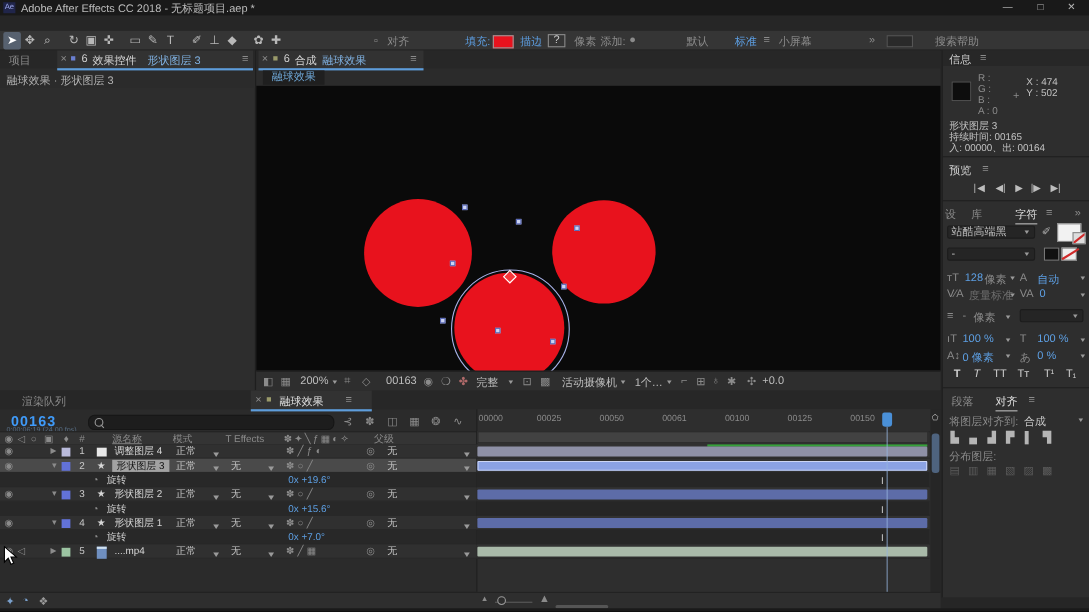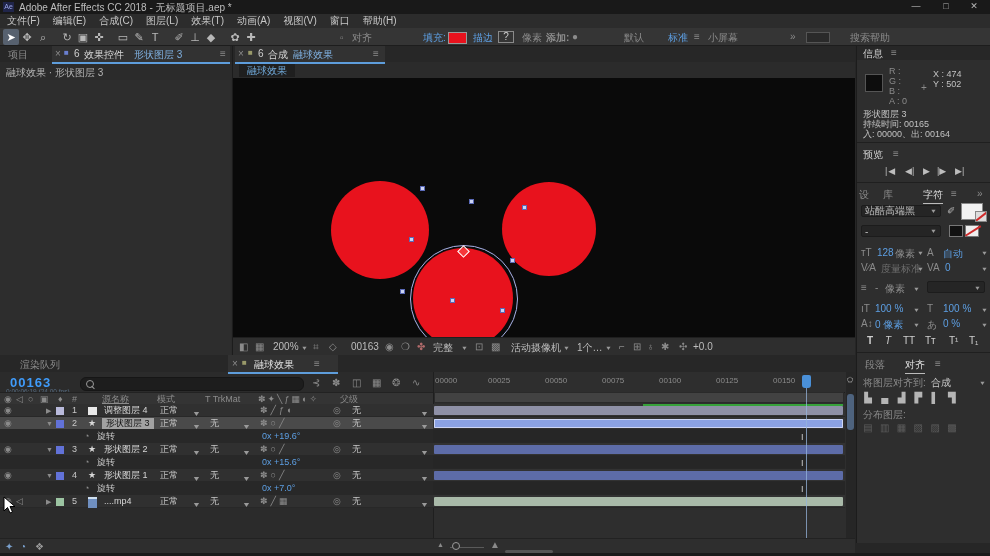--- a/index.html
+++ b/index.html
@@ -46,31 +46,20 @@
 <div id="app">
 
   <div class="abs" id="titlebar">
     <span class="abs" style="left:3px;top:2px;width:11px;height:10px;background:#20254a;color:#9ba6e8;font-size:7px;text-align:center;line-height:10px;">Ae</span>
     <span class="abs" style="left:19px;top:1px;font-size:10px;color:#bdbdbd;">Adobe After Effects CC 2018 - 无标题项目.aep *</span>
     <span class="abs winbtn" style="right:60px;top:1px;">—</span>
     <span class="abs winbtn" style="right:30px;top:1px;">□</span>
     <span class="abs winbtn" style="right:2px;top:1px;">✕</span>
   </div>
 
-  <div class="abs" id="menubar">
-    <span>文件(F)</span>
-    <span>编辑(E)</span>
-    <span>合成(C)</span>
-    <span>图层(L)</span>
-    <span>效果(T)</span>
-    <span>动画(A)</span>
-    <span>视图(V)</span>
-    <span>窗口</span>
-    <span>帮助(H)</span>
-  </div>
 
   <div class="abs" id="toolbar">
     <span class="tool tool-active" style="margin-left:3px;">➤</span>
     <span class="tool">✥</span>
     <span class="tool">⌕</span>
     <span class="tool" style="margin-left:8px;">↻</span>
     <span class="tool">▣</span>
     <span class="tool">✜</span>
     <span class="tool" style="margin-left:8px;">▭</span>
     <span class="tool">✎</span>
@@ -80,21 +69,21 @@
     <span class="tool">◆</span>
     <span class="tool" style="margin-left:8px;">✿</span>
     <span class="tool">✚</span>
     <span class="abs dim" style="left:340px;top:4px;">▫</span>
     <span class="abs dim" style="left:352px;top:3px;">对齐</span>
     <span class="abs blue" style="left:423px;top:3px;">填充:</span>
     <span class="abs" style="left:448px;top:4px;width:17px;height:10px;background:#e8121d;border:1px solid #999;"></span>
     <span class="abs blue" style="left:473px;top:3px;">描边</span>
     <span class="abs" style="left:498px;top:3px;width:14px;height:10px;border:1px solid #8a8a8a;text-align:center;line-height:10px;color:#cfcfcf;">?</span>
     <span class="abs dim" style="left:522px;top:3px;">像素</span>
-    <span class="abs dim" style="left:546px;top:3px;font-weight:bold;">添加:</span>
+    <span class="abs dim" style="left:546px;top:3px;">添加:</span>
     <span class="abs dim" style="left:572px;top:3px;">●</span>
     <span class="abs dim" style="left:624px;top:3px;">默认</span>
     <span class="abs blue" style="left:668px;top:3px;">标准</span>
     <span class="abs dim" style="left:694px;top:3px;">≡</span>
     <span class="abs dim" style="left:708px;top:3px;">小屏幕</span>
     <span class="abs dim" style="left:790px;top:3px;">»</span>
     <span class="abs" style="left:806px;top:4px;width:22px;height:9px;background:#2a2a2a;border:1px solid #555;"></span>
 
     <span class="abs dim" style="left:850px;top:3px;">搜索帮助</span>
   </div>
@@ -320,21 +309,21 @@
 
     <div class="abs" style="left:0;top:37px;width:433px;height:13px;background:#343434;border-top:1px solid #222;border-bottom:1px solid #222;box-sizing:border-box;">
       <span class="rcell dim" style="left:4px;">◉</span>
       <span class="rcell dim" style="left:16px;">◁</span>
       <span class="rcell dim" style="left:28px;">○</span>
       <span class="rcell dim" style="left:40px;">▣</span>
       <span class="rcell dim" style="left:58px;">♦</span>
       <span class="rcell dim" style="left:72px;">#</span>
       <span class="rcell dim" style="left:102px;text-decoration:underline;">源名称</span>
       <span class="rcell dim" style="left:157px;">模式</span>
-      <span class="rcell dim" style="left:205px;">T TrkMat</span>
+      <span class="rcell dim" style="left:205px;">T Effects</span>
       <span class="rcell dim" style="left:258px;letter-spacing:2px;">✽✦╲ƒ▦◐✧</span>
       <span class="rcell dim" style="left:340px;">父级</span>
     </div>
 
     <div class="trow" style="top:49px;">
       <span class="rcell dim" style="left:4px;">◉</span>
       <span class="rcell dim" style="left:46px;font-size:7px;">▶</span>
       <span class="rcell" style="left:56px;top:3px;width:8px;height:8px;background:#b9badb;"></span>
       <span class="rcell" style="left:72px;">1</span>
       <span class="rcell" style="left:88px;top:3px;width:9px;height:8px;background:#e8e8e8;"></span>
@@ -445,21 +434,21 @@
       <div class="abs" style="left:505px;top:11px;width:48px;height:3px;background:#555;border-radius:2px;"></div>
     </div>
   </div>
 
   <div class="abs" style="left:433px;top:372px;width:412px;height:166px;background:#2e2e2e;border-left:1px solid #1f1f1f;"></div>
 
   <div class="abs" style="left:433px;top:372px;width:412px;height:20px;border-bottom:1px solid #1f1f1f;">
     <span class="abs txt8 dim" style="left:2px;top:4px;">00000</span>
     <span class="abs txt8 dim" style="left:55px;top:4px;">00025</span>
     <span class="abs txt8 dim" style="left:112px;top:4px;">00050</span>
-    <span class="abs txt8 dim" style="left:169px;top:4px;">00075</span>
+    <span class="abs txt8 dim" style="left:169px;top:4px;">00061</span>
     <span class="abs txt8 dim" style="left:226px;top:4px;">00100</span>
     <span class="abs txt8 dim" style="left:283px;top:4px;">00125</span>
     <span class="abs txt8 dim" style="left:340px;top:4px;">00150</span>
   </div>
 
   <div class="abs" style="left:434px;top:392px;width:410px;height:11px;background:#424242;border:1px solid #2a2a2a;box-sizing:border-box;"></div>
 
   <div class="rbarbg" style="top:404px;"></div>
   <div class="rbarbg" style="top:417px;"></div>
   <div class="rbarbg prop" style="top:430px;"></div>

